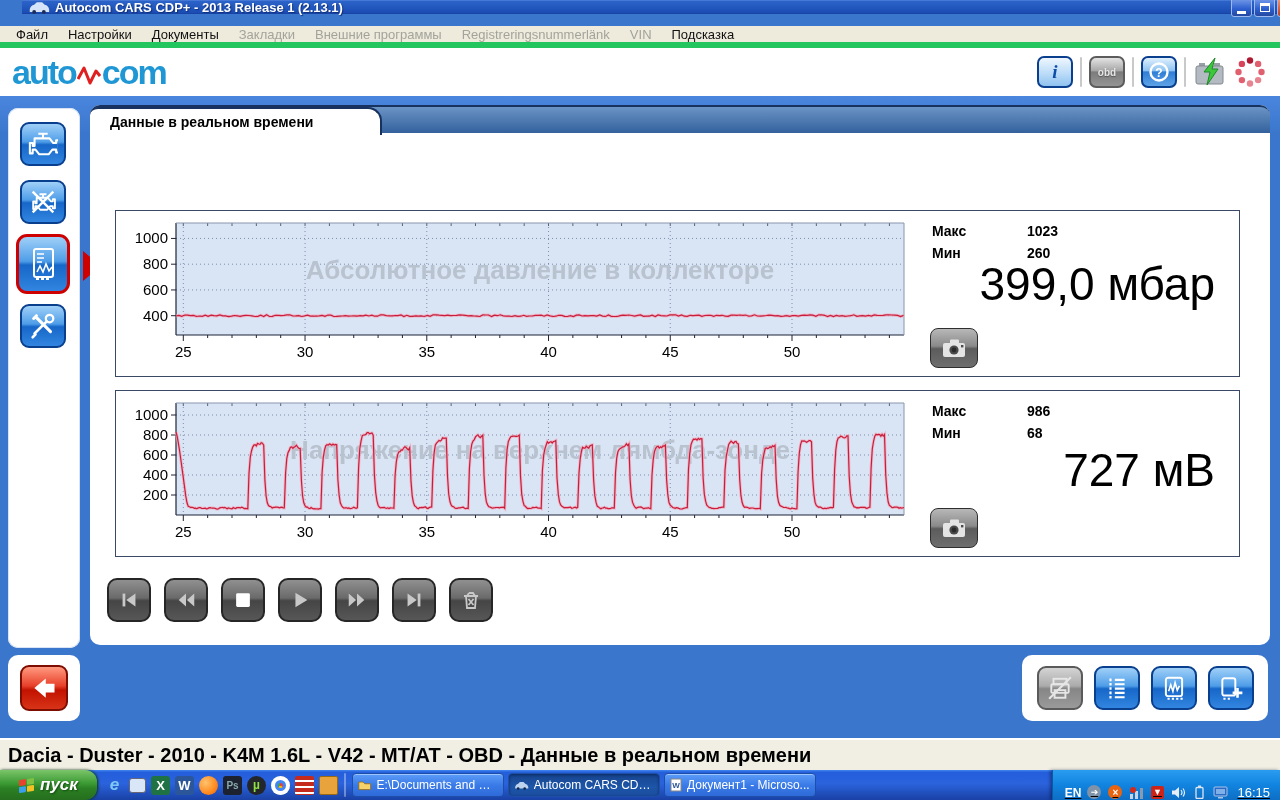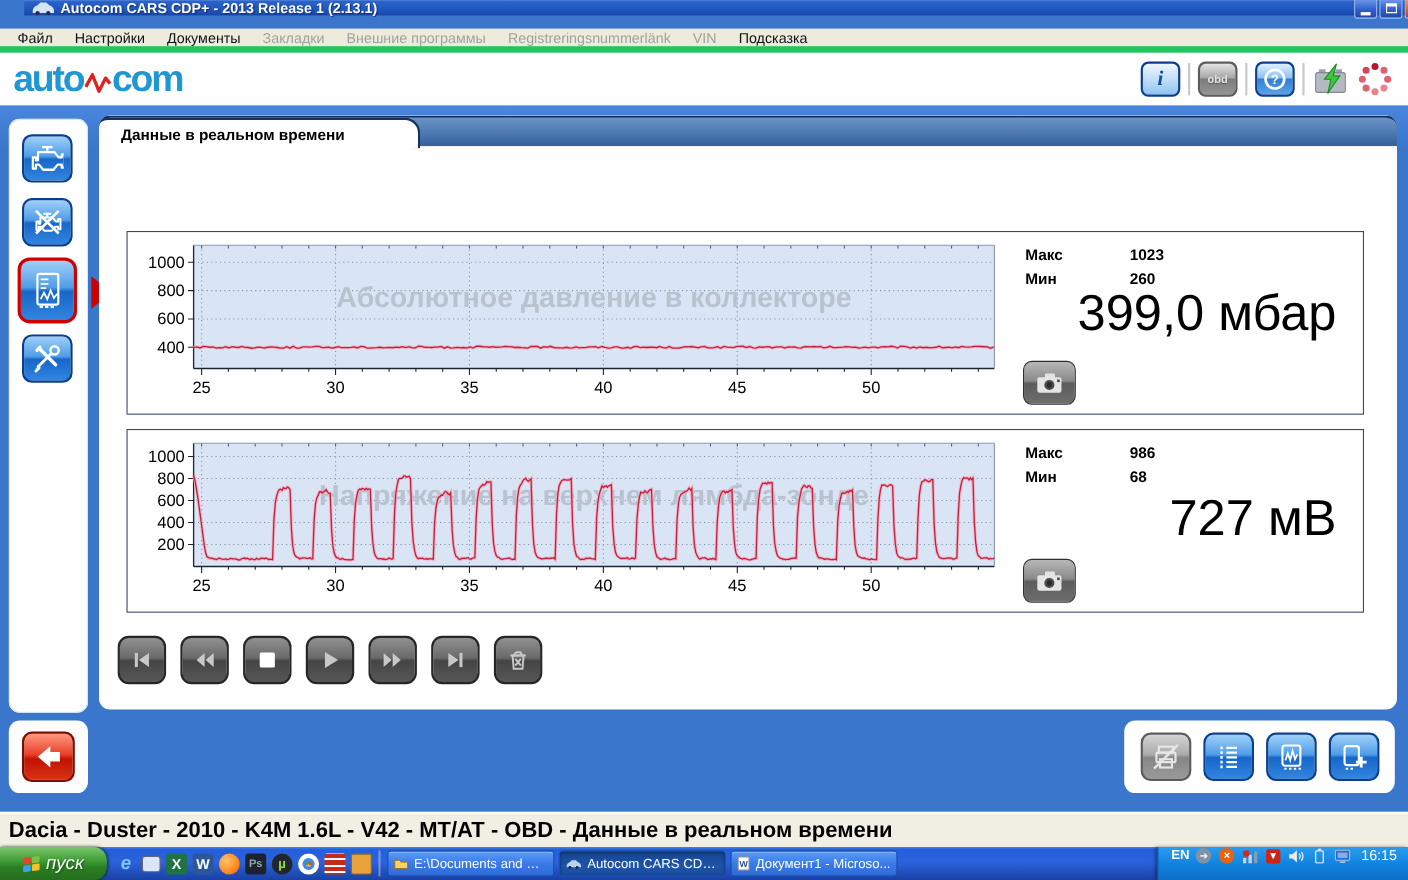--- a/index.html
+++ b/index.html
@@ -167,43 +167,43 @@
   .taskbar{
     position:absolute; left:0; top:770px; width:1280px; height:30px;
     background:linear-gradient(180deg,#4186f0 0%,#245edb 8%,#2b63dd 45%,#1941a5 100%);
     display:flex; align-items:center;
   }
   .start-btn{
     width:97px; height:30px; border-radius:0 12px 12px 0;
     background:linear-gradient(180deg,#7bc56a 0%,#3b9a33 45%,#2c8124 60%,#256e1e 100%);
     box-shadow:1px 0 3px #0c3310; display:flex; align-items:center; justify-content:center; gap:6px;
   }
-  .start-label{ color:#fff; font-size:17px; font-weight:normal; font-style:italic; text-shadow:1px 1px 2px #134a10; }
+  .start-label{ color:#fff; font-size:17px; font-weight:bold; font-style:italic; text-shadow:1px 1px 2px #134a10; }
   .xp-flag{ display:grid; grid-template-columns:7px 7px; grid-template-rows:6px 6px; gap:1px; transform:skewY(-8deg); }
   .xp-flag i{ border-radius:1px; }
   .quicklaunch{ display:flex; align-items:center; gap:5px; margin-left:8px; }
   .ql{ width:19px; height:19px; display:flex; align-items:center; justify-content:center;
        font-size:13px; font-weight:bold; border-radius:3px; }
   .tb-sep{ width:2px; height:24px; margin:0 6px; background:rgba(255,255,255,.35); border-radius:1px; }
   .tasks{ display:flex; gap:4px; }
   .task-btn{
     width:152px; height:24px; border-radius:4px; border:1px solid #1d4fa8;
     background:linear-gradient(180deg,#5c9cf8,#3a7be8 50%,#2e6ad8);
     box-shadow:inset 0 1px 0 #9cc4ff;
     display:flex; align-items:center; gap:5px; padding:0 5px; color:#fff; font-size:12px;
   }
   .task-btn.active{
     background:linear-gradient(180deg,#17448e,#1d55a8 60%,#1a4d9e);
     box-shadow:inset 0 1px 3px #0c2a5e;
   }
   .task-label{ white-space:nowrap; overflow:hidden; text-overflow:ellipsis; }
   .tray{
-    margin-left:auto; height:30px; display:flex; align-items:flex-start; gap:5px; padding:0 10px 0 12px;
+    margin-left:auto; height:30px; display:flex; align-items:flex-end; gap:5px; padding:0 10px 0 12px;
     background:linear-gradient(180deg,#2a9cf0 0%,#1184e0 50%,#0d6ec4 100%);
-    box-shadow:-2px 0 3px rgba(0,20,60,.45); border-left:1px solid #0b5aa8;
+    box-shadow:-2px 0 3px rgba(0,20,60,.45); border-left:1px solid #0b5aa8;text-decoration:underline;
   }
   .tray-lang{ color:#fff; font-size:12px; font-weight:bold; }
   .tray-ic{ width:16px; height:16px; display:flex; align-items:center; justify-content:center; }
   .tray-time{ color:#fff; font-size:13px; margin-left:4px; }
   .circle{ border-radius:50%; width:14px; height:14px; display:flex; align-items:center; justify-content:center; }
 </style>
 </head>
 <body>
 
 <div id="screen">

